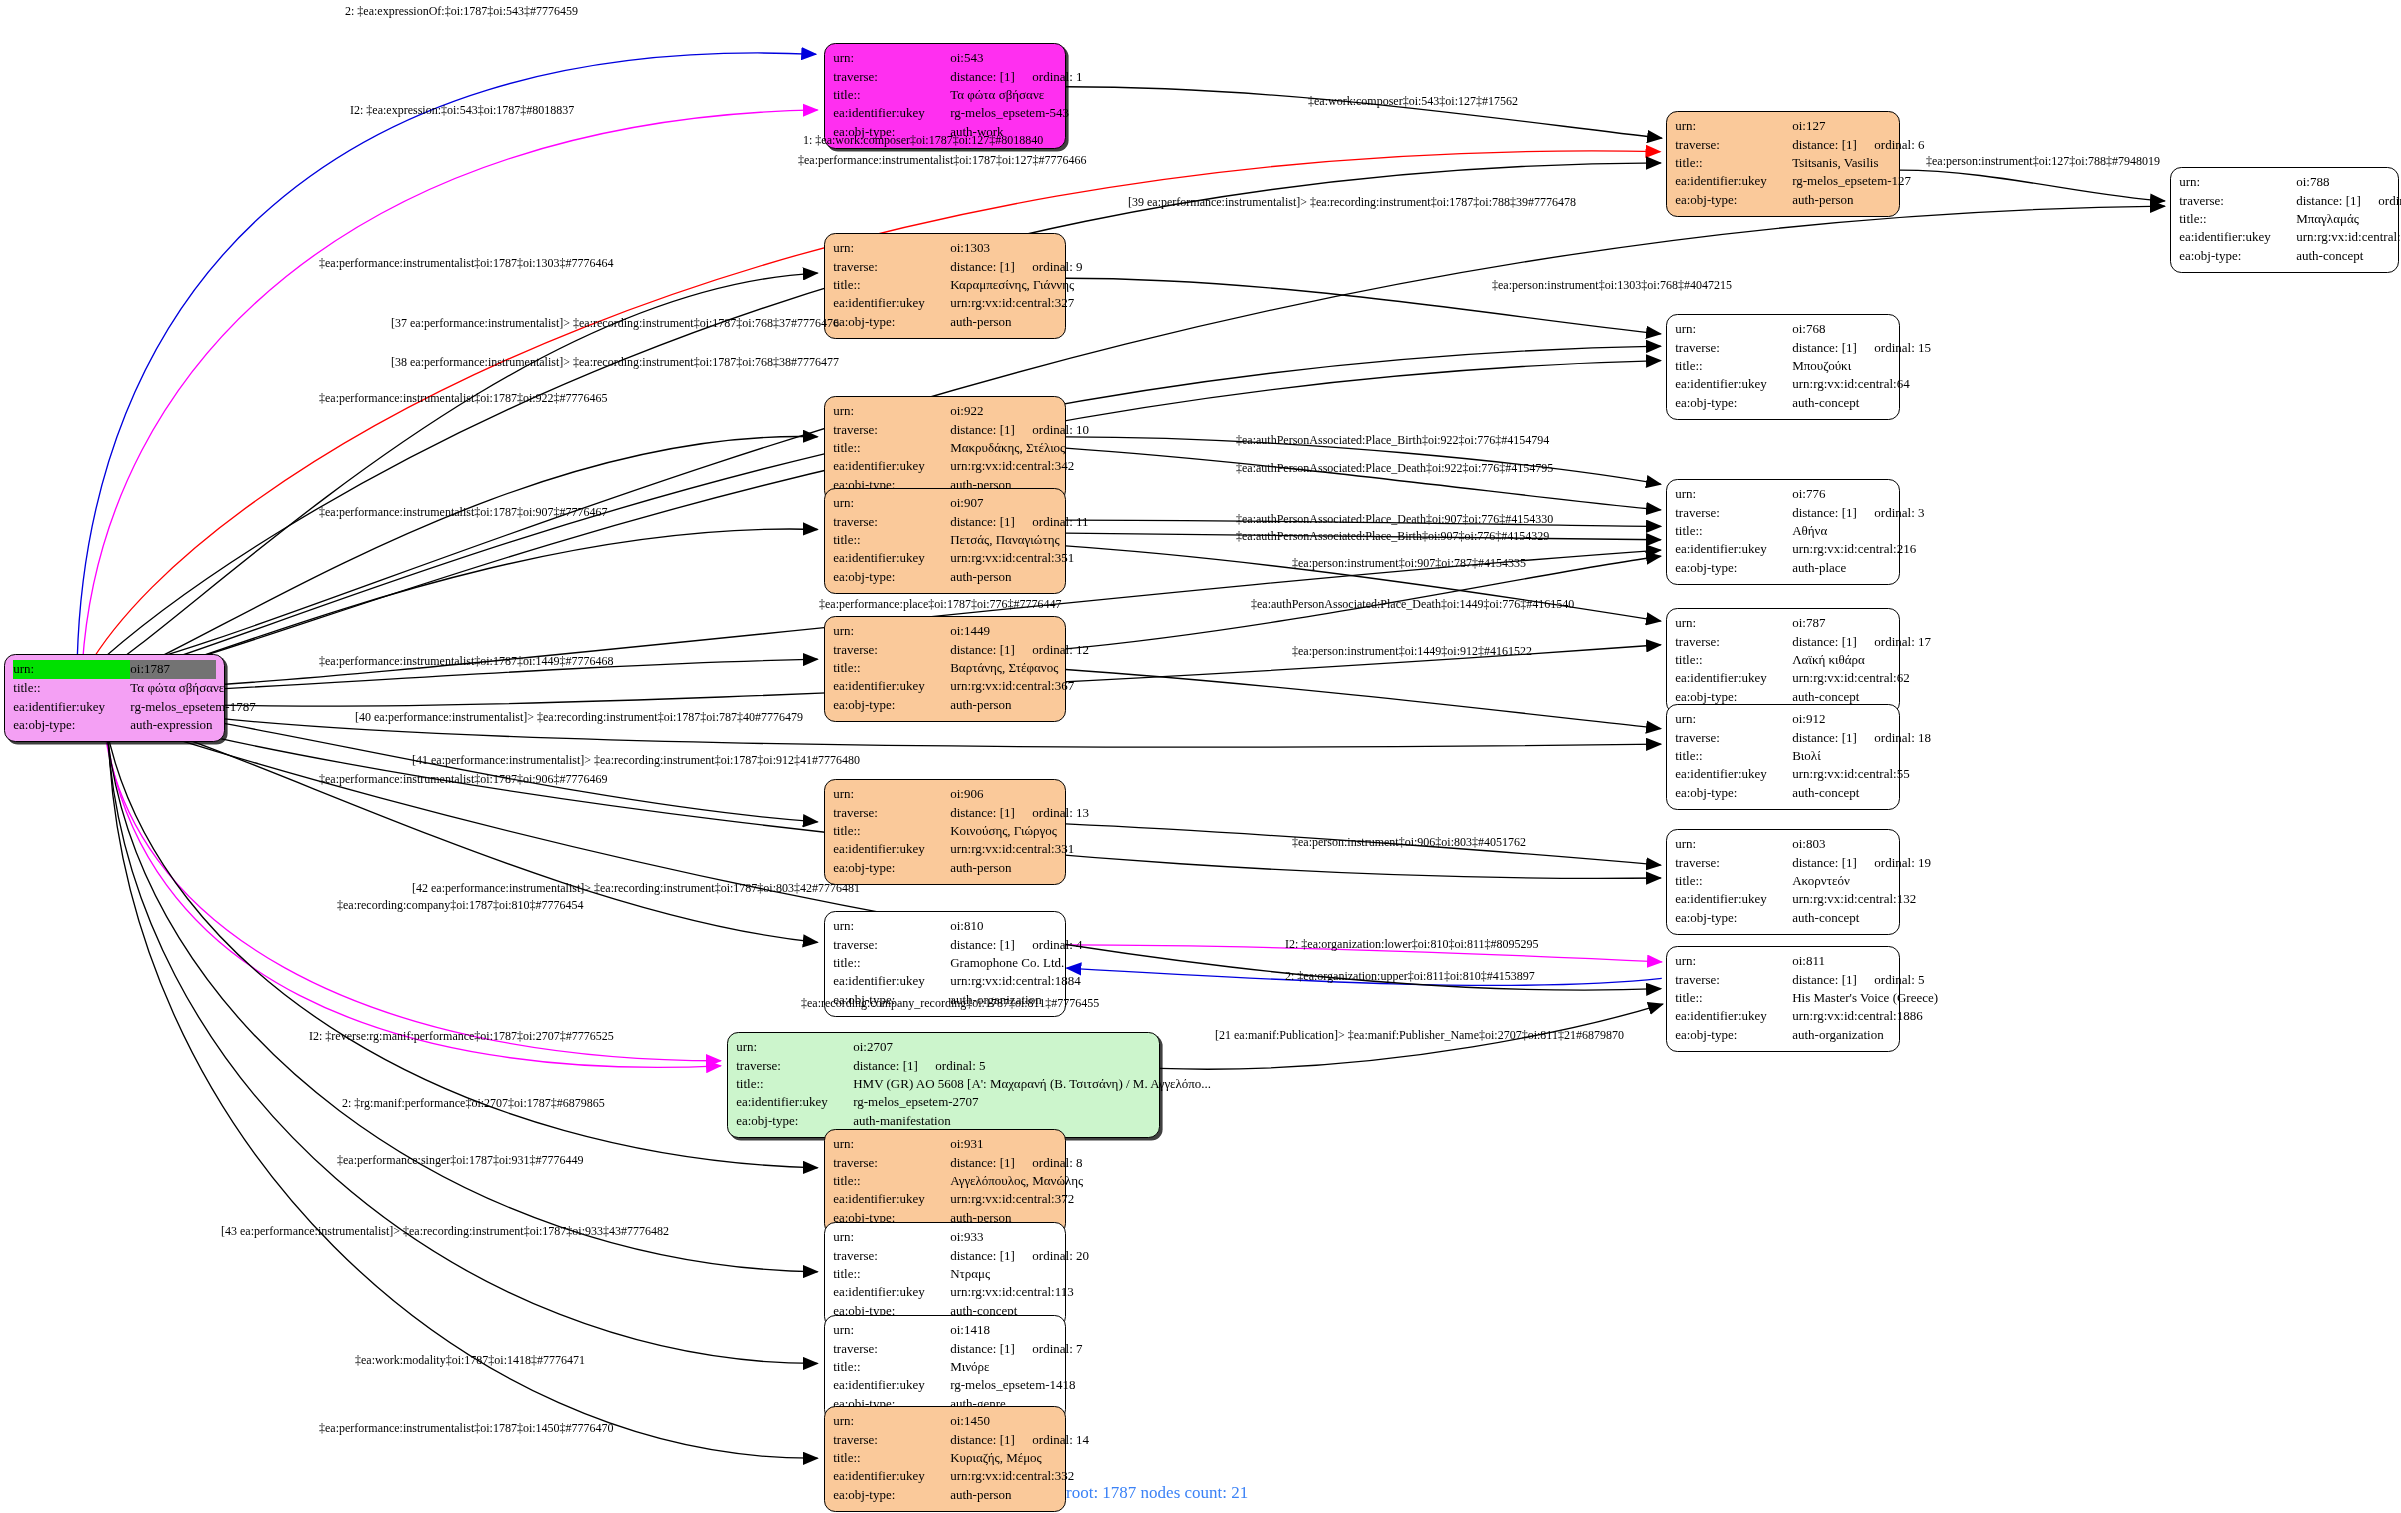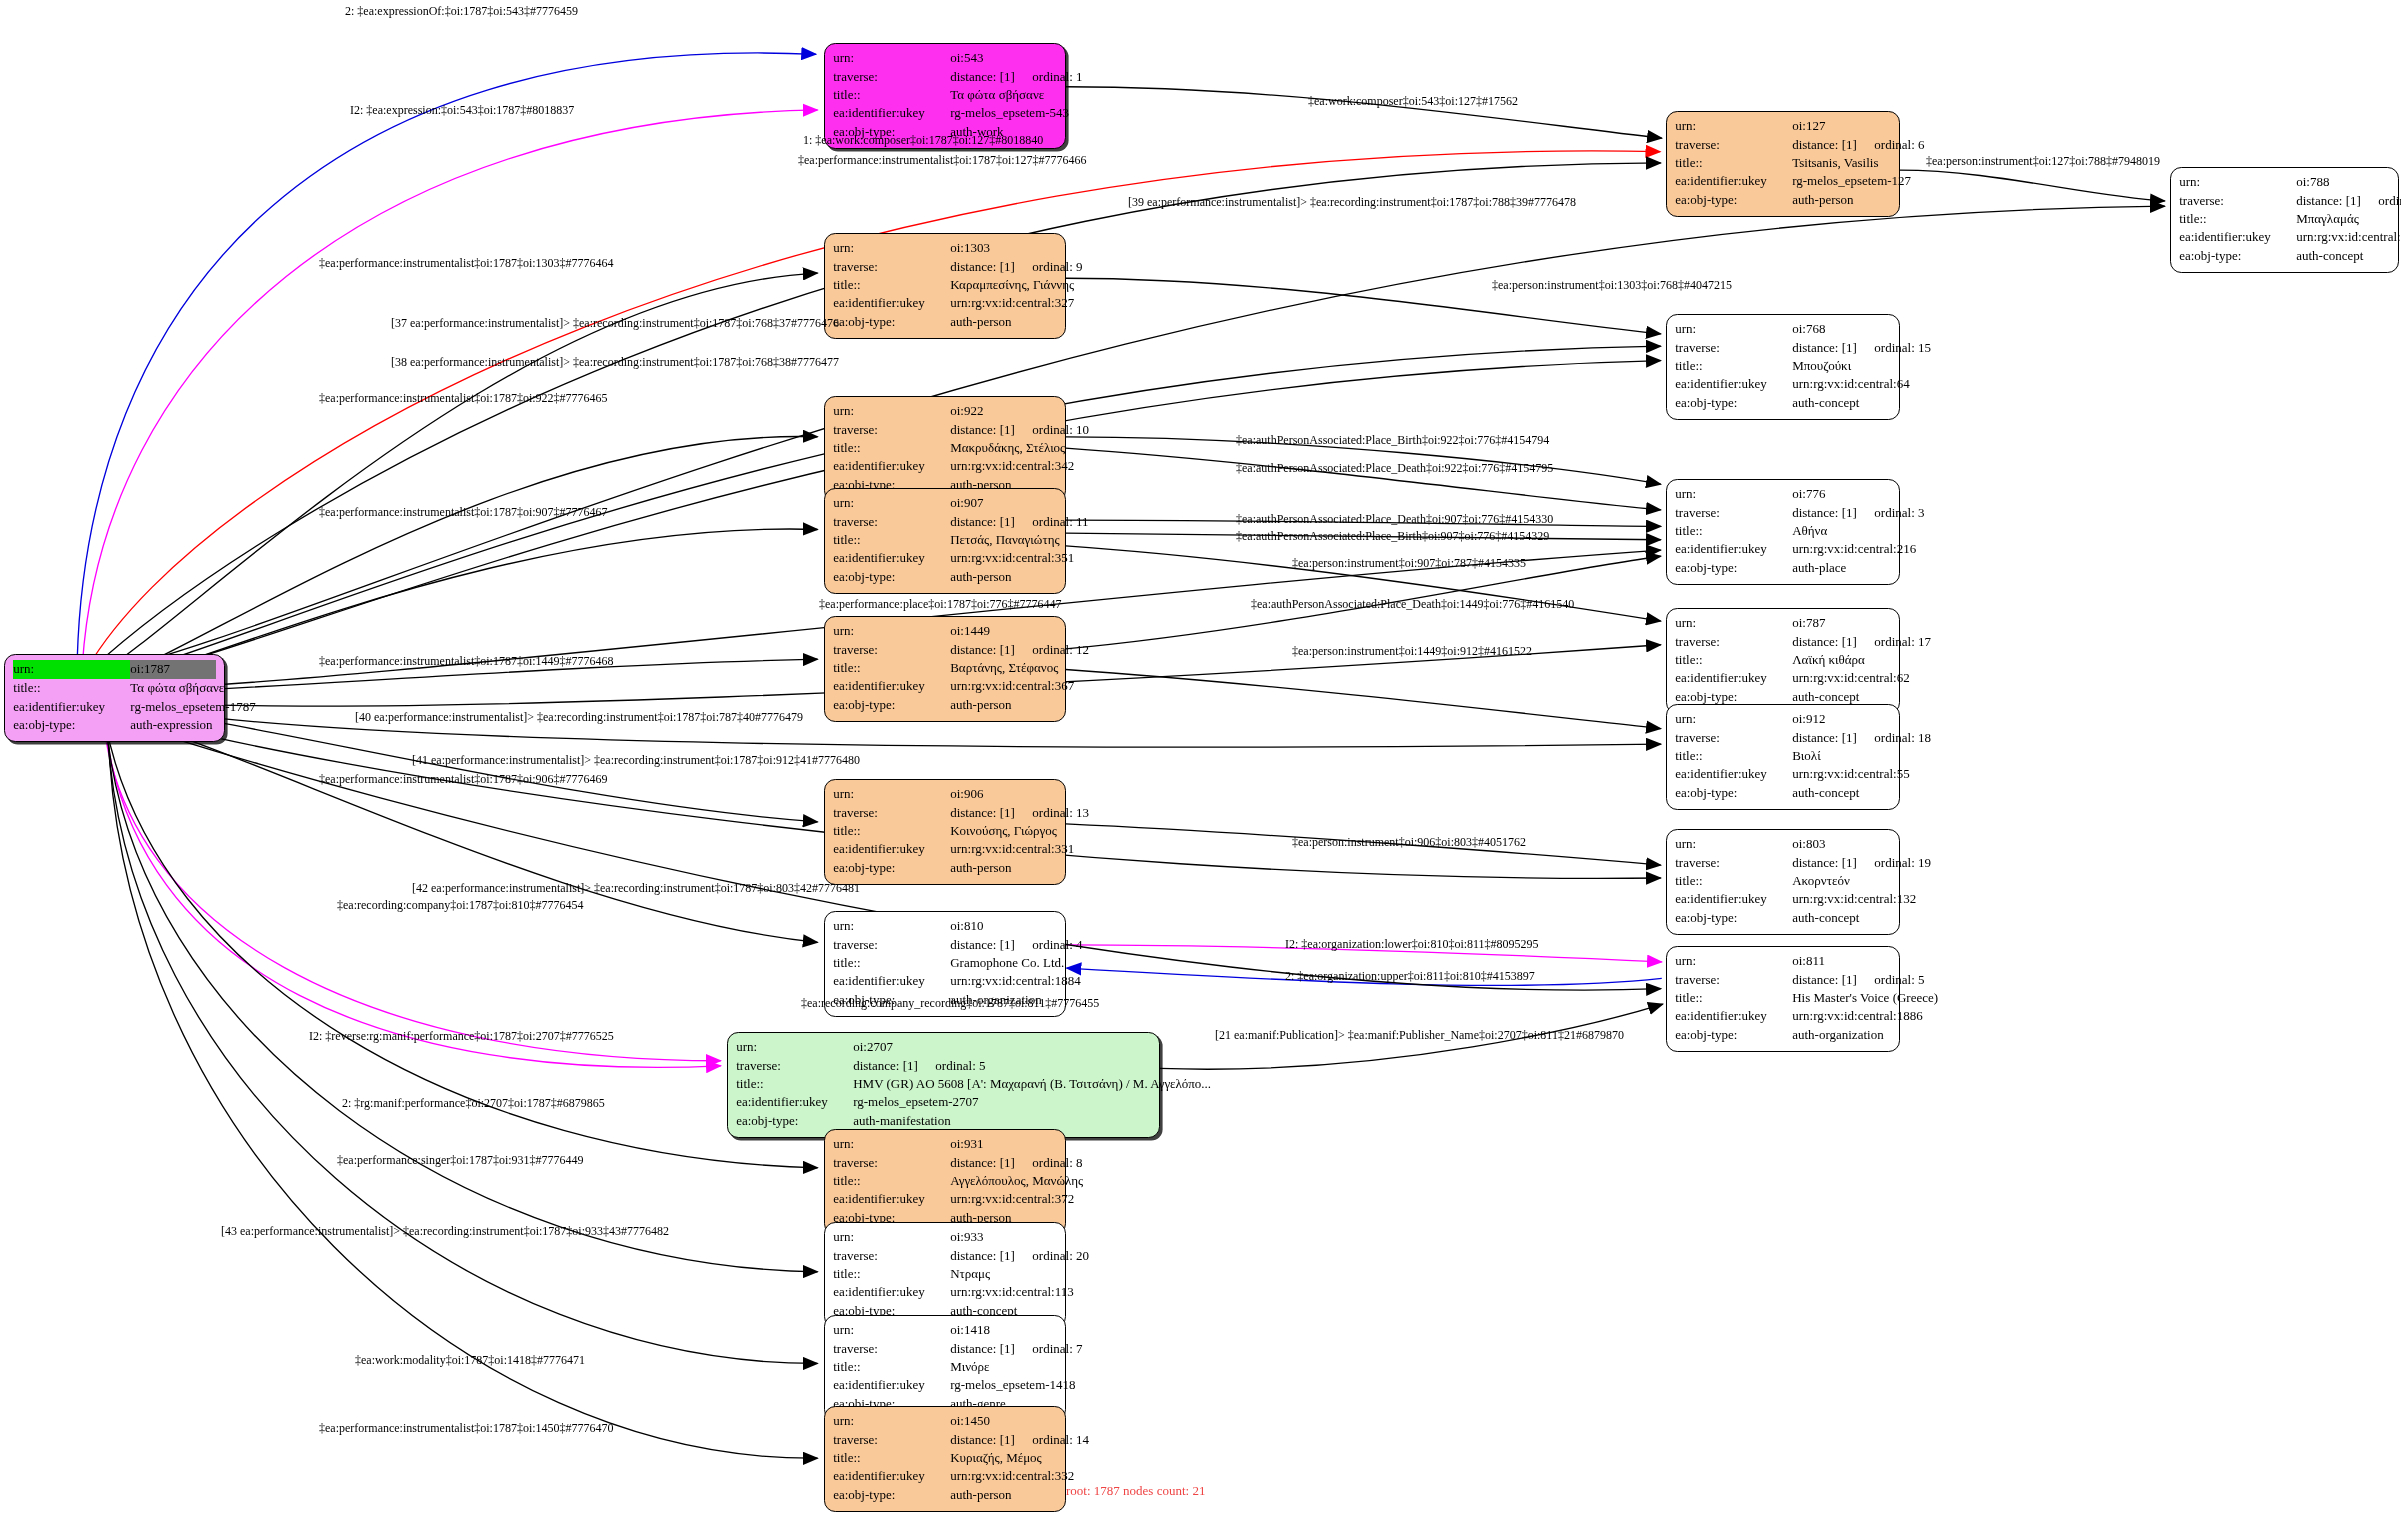--- a/index.html
+++ b/index.html
@@ -31,22 +31,22 @@
   .node .row.urnrow{margin-bottom:0.5px;}
   .elabel{
     position:absolute;
     font-size:12px;
     color:#000;
     white-space:nowrap;
     font-family:"Liberation Serif","DejaVu Serif",serif;
   }
   .footer{
     position:absolute;
-    font-size:13px;
-    color:#ef4444;
+    font-size:17px;
+    color:#3b82f6;
     white-space:nowrap;
   }
 </style>
 </head>
 <body>
 
 <div id="stage">
   <svg id="wires" viewBox="0 0 4664 2940" width="2401" height="1514">
     <defs>
       <marker id="ah-black" markerWidth="12" markerHeight="10" refX="11" refY="5" orient="auto" markerUnits="strokeWidth">

